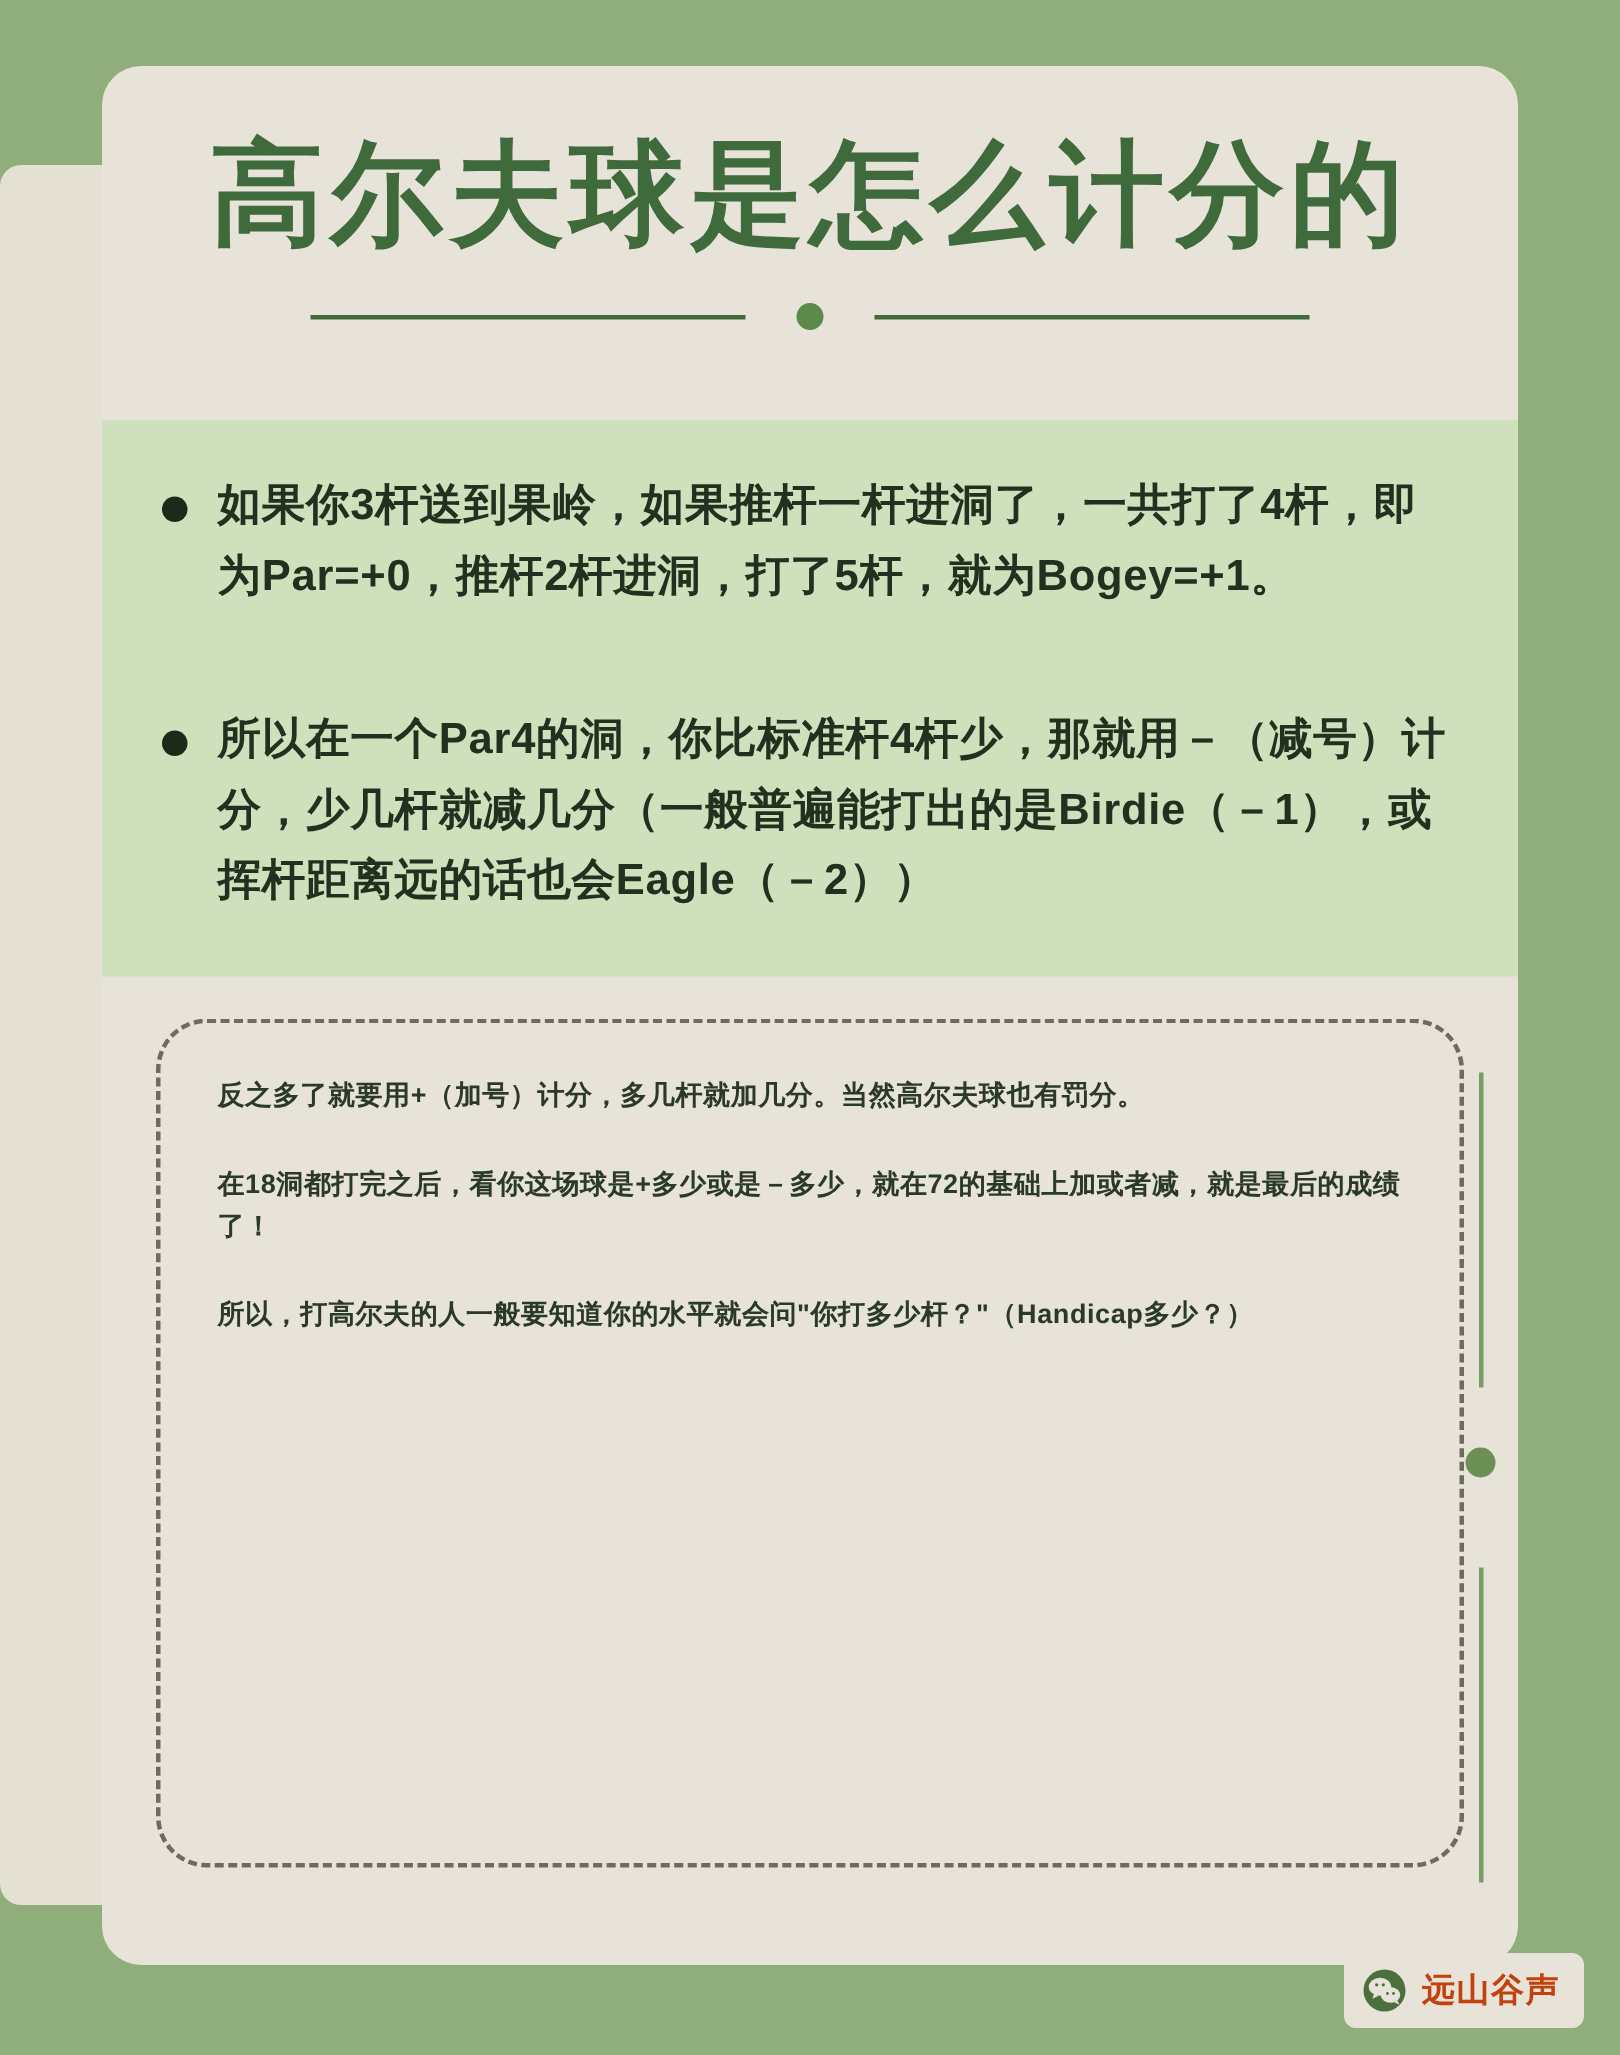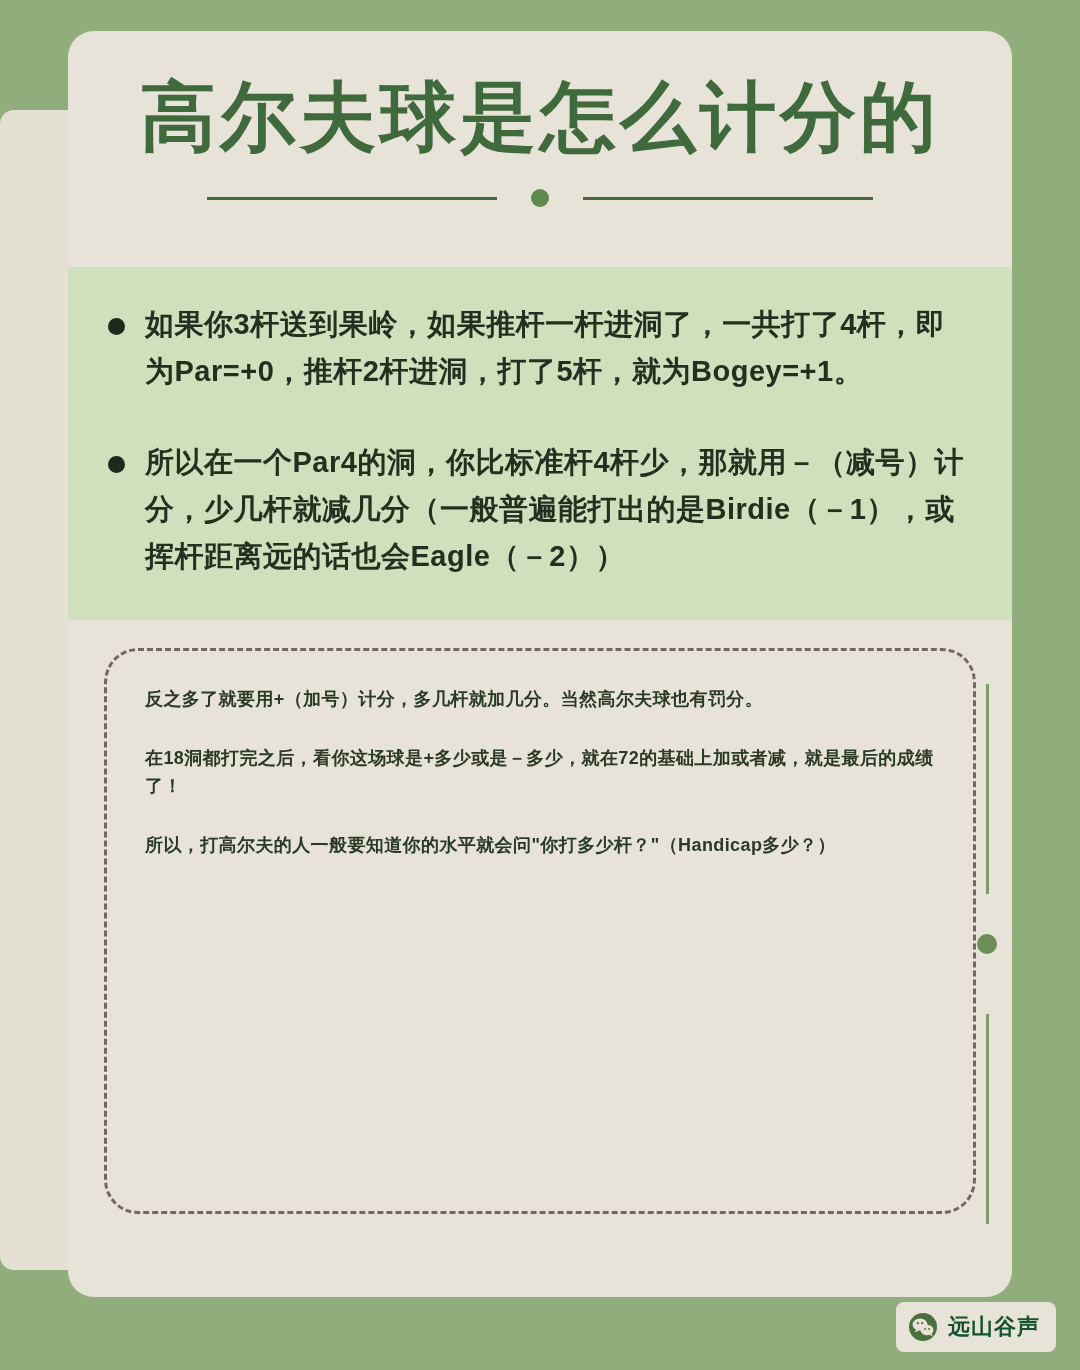--- a/index.html
+++ b/index.html
@@ -22,21 +22,21 @@
     top: 110px;
     width: 92px;
     height: 1160px;
     background: #e4e0d4;
     border-radius: 14px 0 0 14px;
   }
 
   .card {
     position: absolute;
     left: 68px;
-    top: 31px;
+    top: 44px;
     width: 944px;
     height: 1266px;
     background: #e8e3d8;
     border-radius: 26px;
     overflow: hidden;
   }
 
   
   .header {
     padding: 48px 34px 0 34px;
@@ -81,21 +81,21 @@
   .bullet-para {
     display: flex;
     align-items: flex-start;
     color: #23301f;
     font-size: 29px;
     line-height: 1.62;
     font-weight: bold;
     letter-spacing: 0.5px;
   }
   .bullet-para + .bullet-para {
-    margin-top: 44px;
+    margin-top: 62px;
   }
   .bullet-dot {
     width: 17px;
     height: 17px;
     border-radius: 50%;
     background: #1d2a1a;
     flex: 0 0 auto;
     margin: 17px 20px 0 0;
   }
   .bullet-text {
@@ -165,21 +165,21 @@
     border-radius: 8px;
     padding: 10px 16px 10px 12px;
   }
   .wechat-icon {
     width: 30px;
     height: 30px;
     flex: 0 0 auto;
   }
   .footer-text {
     font-size: 22px;
-    color: #14532d;
+    color: #c2410c;
     font-weight: bold;
     letter-spacing: 1px;
   }
 </style>
 </head>
 <body>
 
 <div class="left-strip"></div>
 
 <div class="card">

